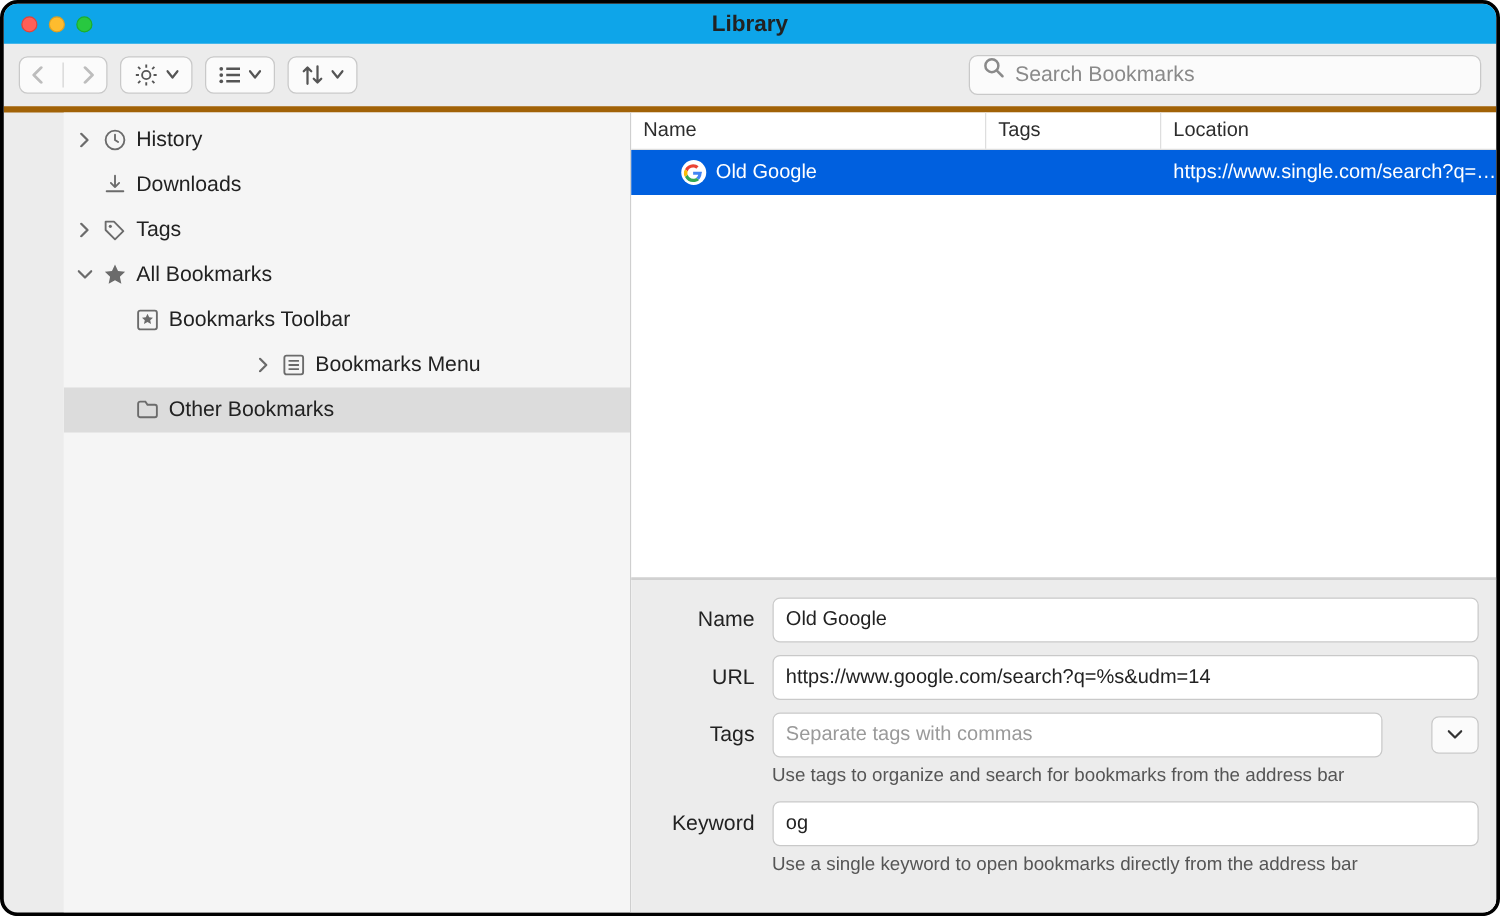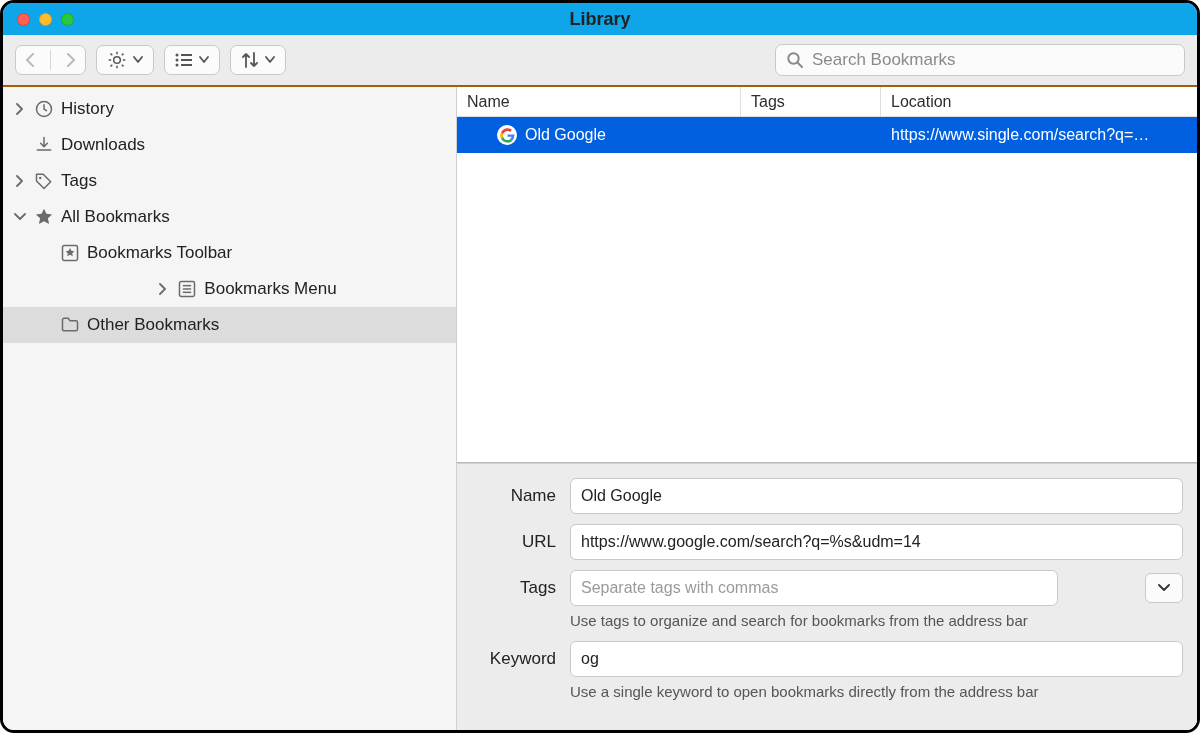--- a/index.html
+++ b/index.html
@@ -15,26 +15,26 @@
 .dot.green { background: #28c840; border: 0.5px solid #1dad2c; }
 .title { position: absolute; left: 0; right: 0; text-align: center; font-weight: 700; font-size: 18px; color: #222; }
 
 
 .toolbar { height: 50px; display: flex; align-items: center; padding: 0 12px; gap: 10px; background: #ececec; }
 .tb-btn { display: inline-flex; align-items: center; justify-content: center; gap: 6px; height: 30px; padding: 0 10px; border: 1px solid #c9c9c9; border-radius: 7px; background: #fbfbfb; color: #555; }
 .tb-btn.split { padding: 0; }
 .tb-btn.split .half { width: 28px; height: 28px; display: inline-flex; align-items: center; justify-content: center; }
 .sep { display:inline-block; width:1px; height:20px; background:#d4d4d4; }
 .toolbar .spacer { flex: 1; }
-.searchbox { display: flex; align-items: center; width: 410px; height: 32px; border: 1px solid #c9c9c9; border-radius: 7px; background: #fbfbfb; padding: 0 10px; gap: 8px; color: #888; }
+.searchbox { display: flex; width: 410px; height: 32px; border: 1px solid #c9c9c9; border-radius: 7px; background: #fbfbfb; padding: 0 10px; gap: 8px; color: #888; }
 .searchbox input { border: none; outline: none; background: transparent; font-size: 17px; color: #333; flex: 1; }
 .searchbox input::placeholder { color: #8a8a8a; }
 
 
-.body { display: flex; height: calc(100% - 82px); border-top: 2px solid #a16207; }
+.body { display: flex; height: calc(100% - 82px); border-top: 5px solid #a16207; padding-left: 48px; }
 .sidebar { width: 454px; background: #f5f5f5; border-right: 1px solid #cfcfcf; padding-top: 4px; overflow: hidden; }
 .tree-row { display: flex; align-items: center; height: 36px; padding-left: 10px; gap: 6px; font-size: 17px; color: #222; }
 .tree-row.selected { background: #dcdcdc; }
 .tree-row .chev { width: 14px; display: inline-flex; justify-content: center; color: #666; }
 .tree-row .ico { width: 22px; display: inline-flex; justify-content: center; align-items: center; color: #6b6b6b; }
 .tree-row.level2 { padding-left: 56px; }
 .tree-row.level2b { padding-left: 34px; justify-content: center; }
 
 
 .main { flex: 1; display: flex; flex-direction: column; background: #ffffff; }

